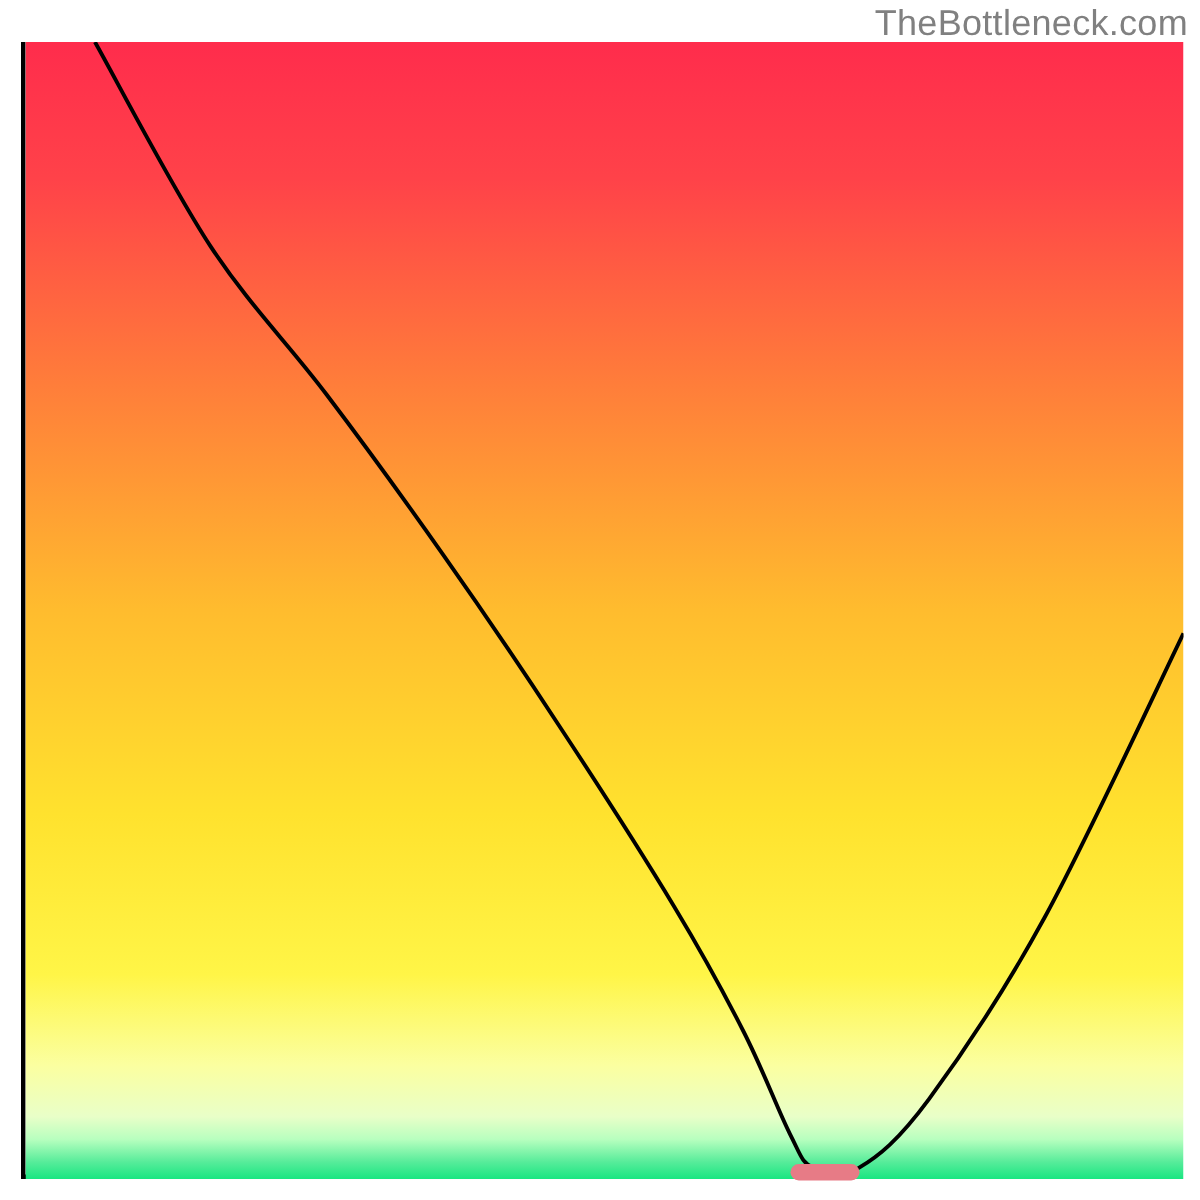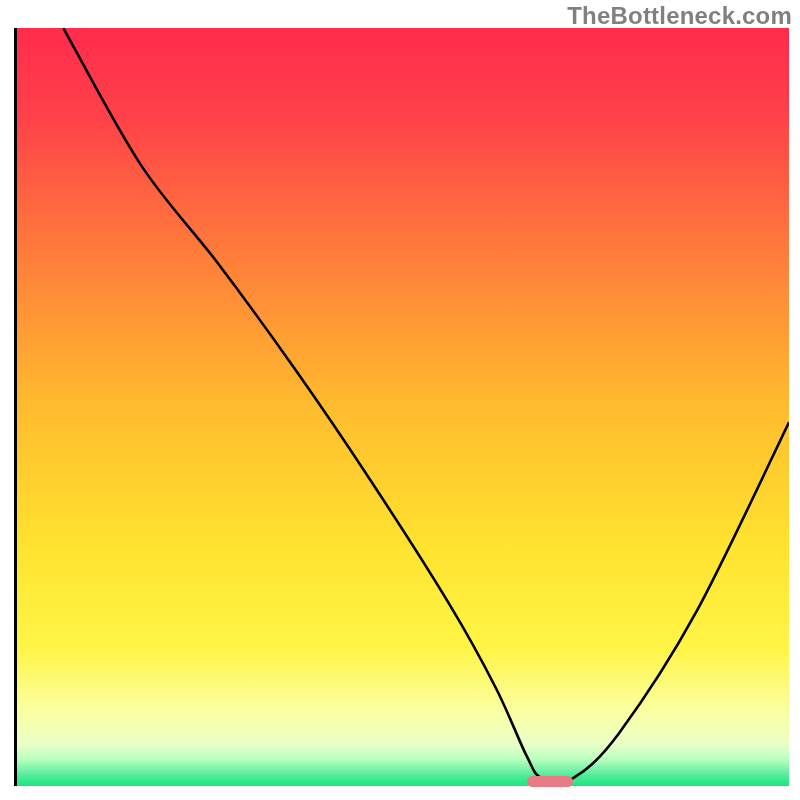--- a/index.html
+++ b/index.html
@@ -14,21 +14,21 @@
   .stage {
     position: relative;
     width: 800px;
     height: 800px;
   }
   .watermark {
     position: absolute;
     top: 2px;
     right: 8px;
     font-size: 24px;
-    font-weight: 700;
+    font-weight: 400;
     color: #808080;
     letter-spacing: 0.2px;
     z-index: 10;
   }
   .plot-frame {
     position: absolute;
     left: 14px;
     top: 28px;
     width: 772px;   
     height: 758px;  

